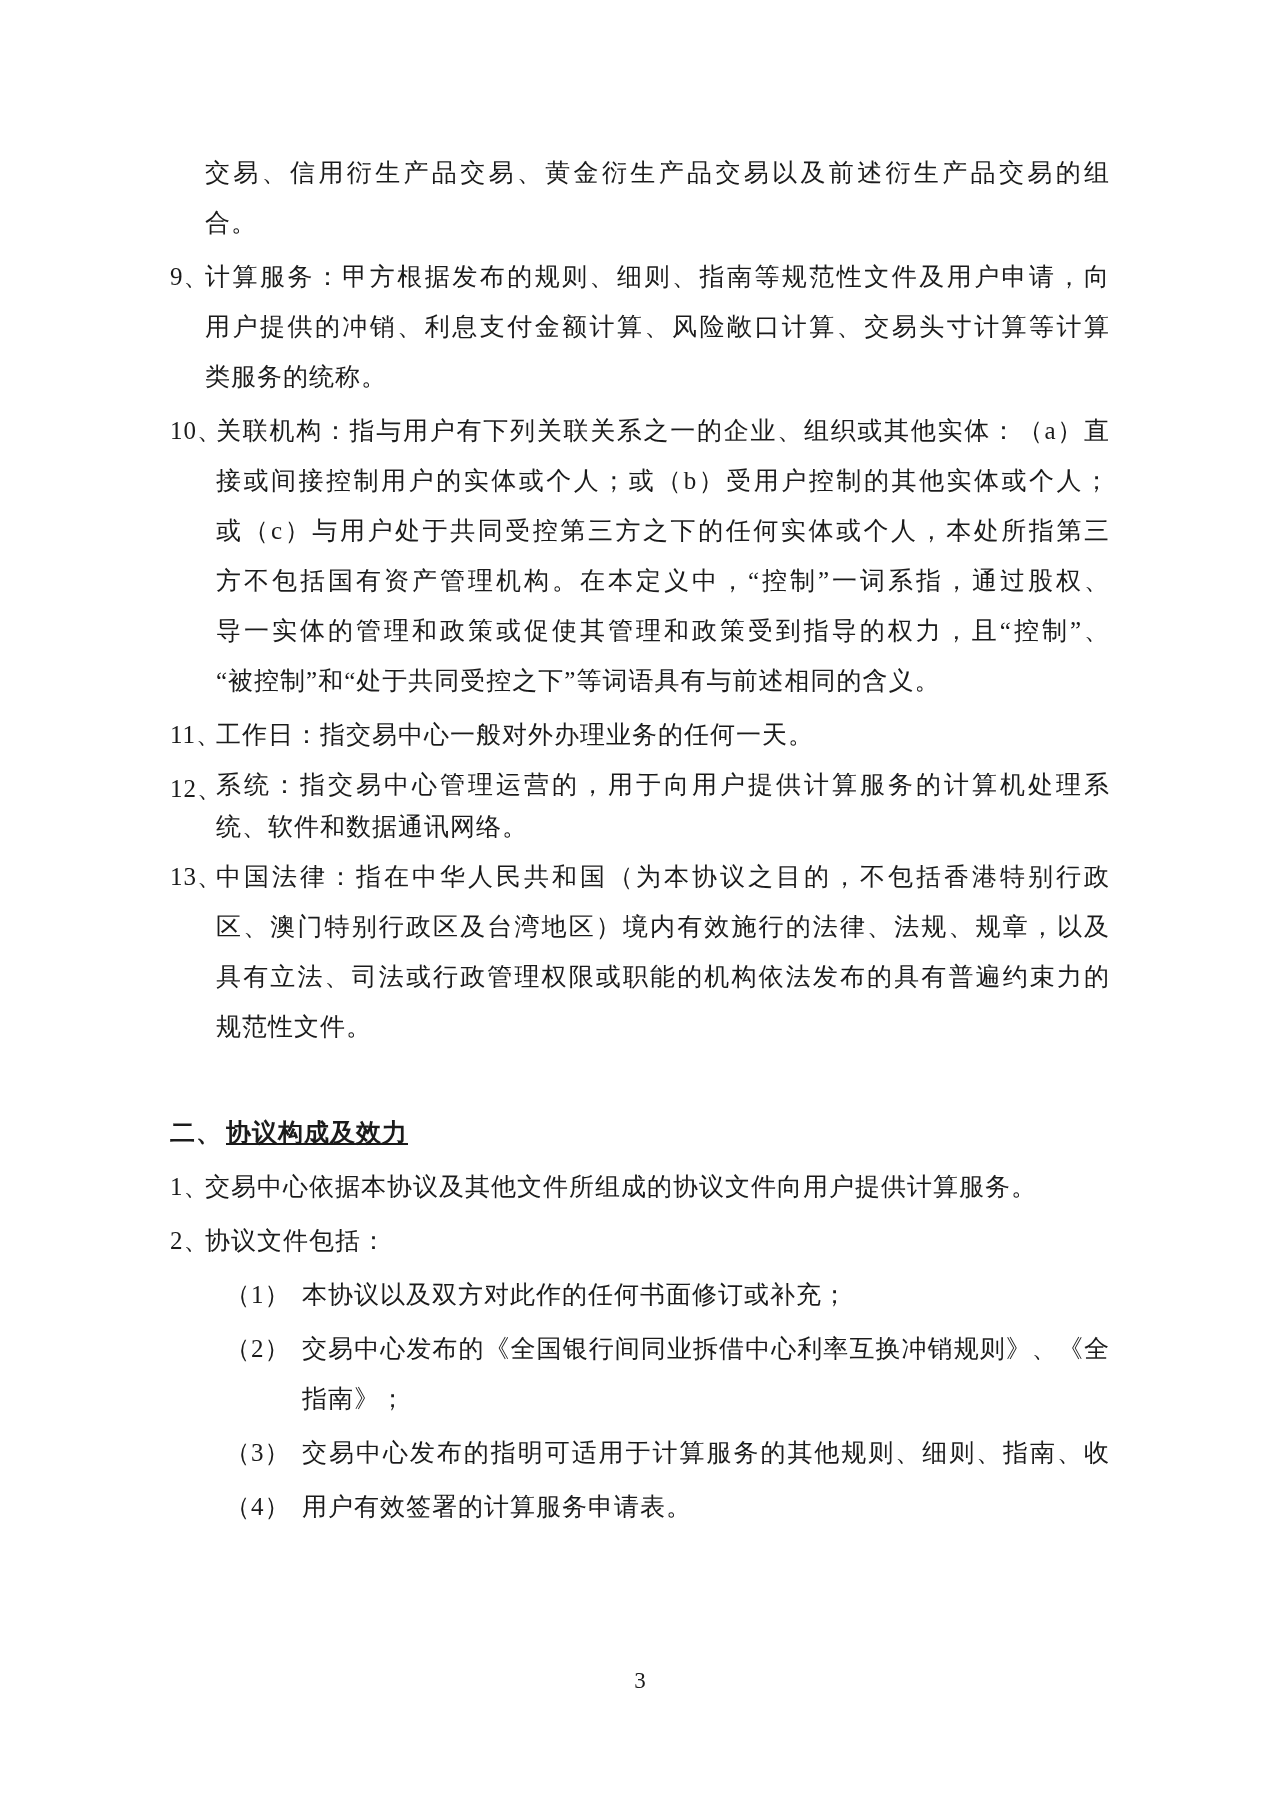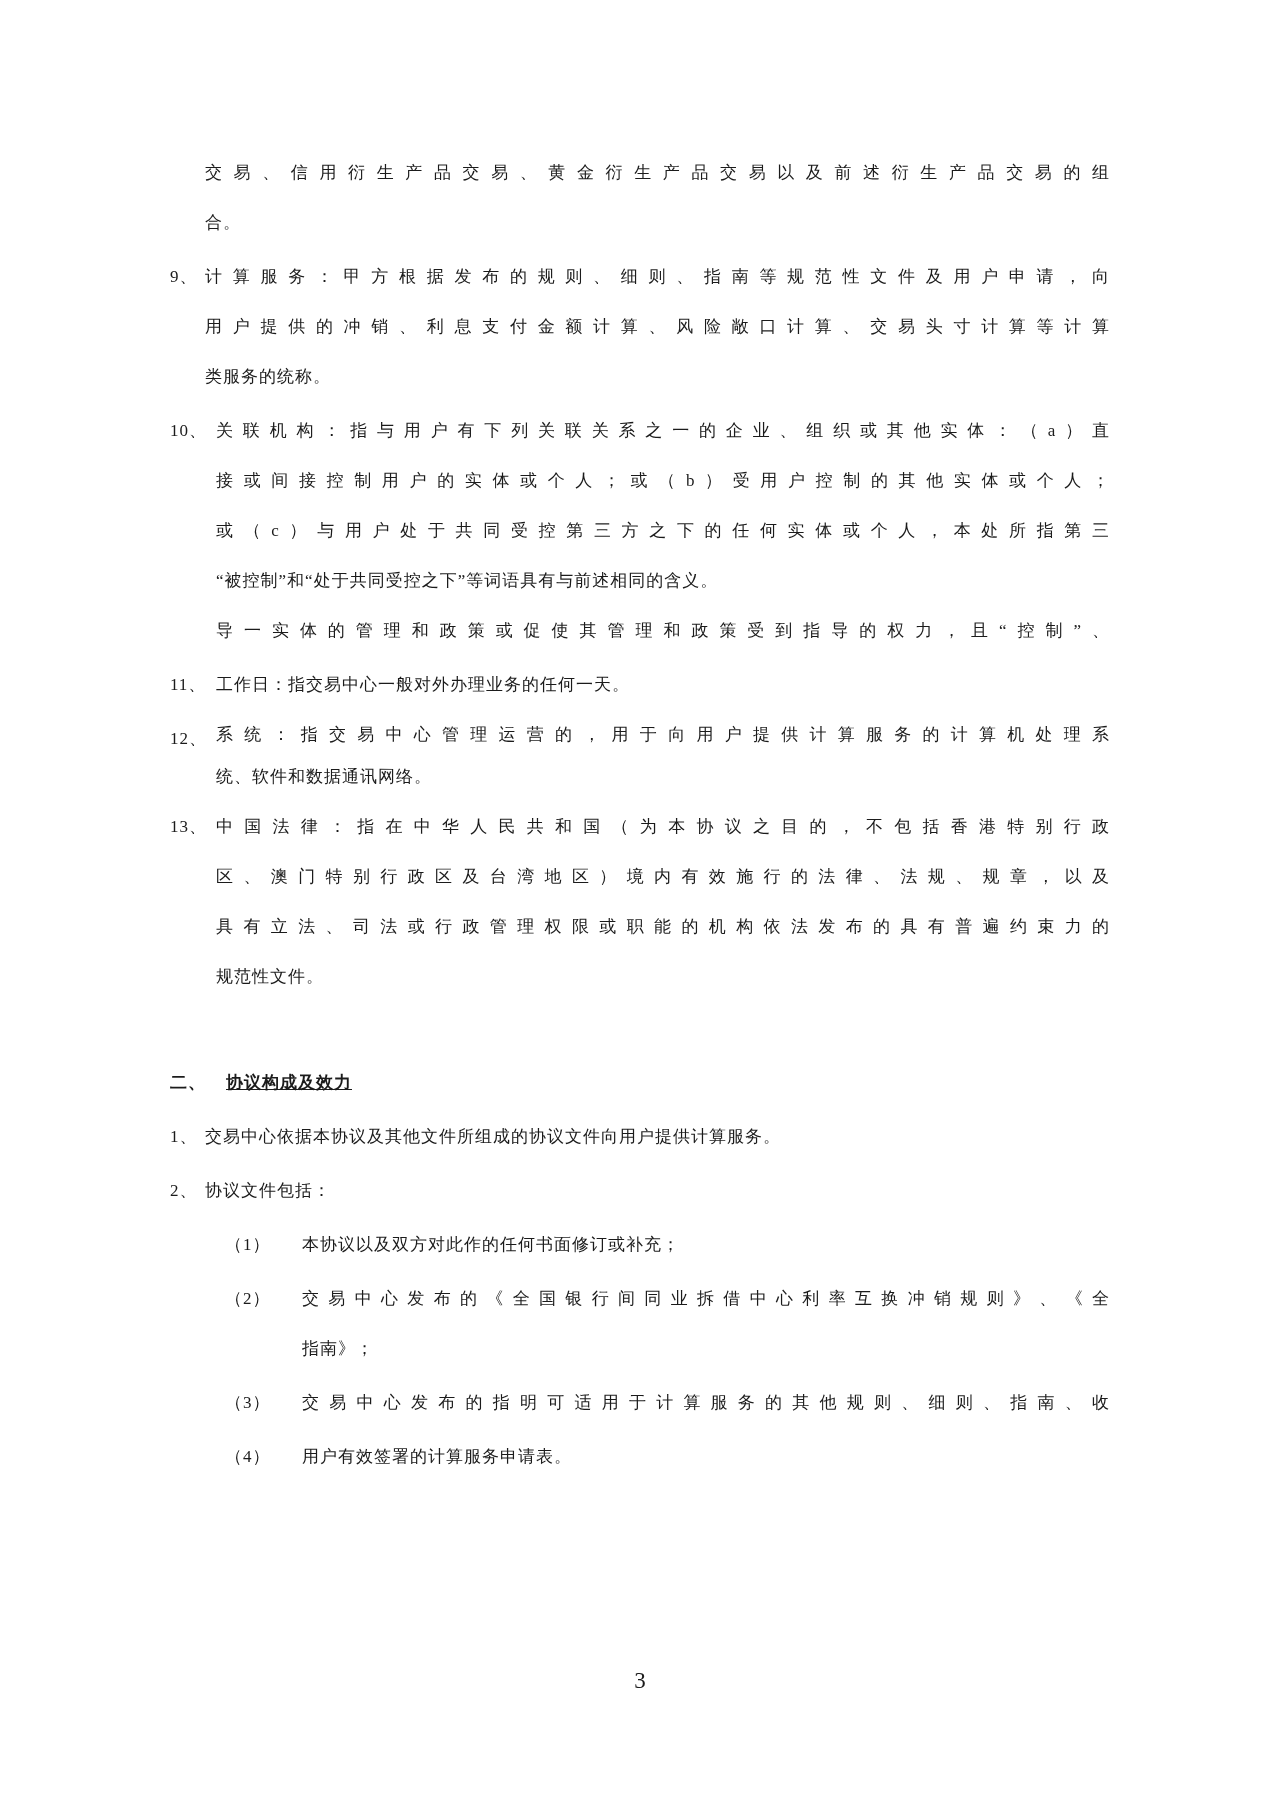--- a/index.html
+++ b/index.html
@@ -14,21 +14,21 @@
     background: #ffffff;
     overflow: hidden;
     font-family: "Liberation Serif", "DejaVu Serif", serif;
     color: #1b1b1b;
   }
   .content {
     position: absolute;
     left: 170px;
     top: 148px;
     width: 940px;
-    font-size: 17px;
+    font-size: 25px;
     letter-spacing: 1px;
   }
   .line {
     line-height: 50px;
     white-space: nowrap;
   }
   .fill {
     white-space: normal;
     text-align: justify;
     text-align-last: justify;
@@ -89,22 +89,23 @@
         <div class="line">类服务的统称。</div>
       </div>
     </div>
 
     <div class="item">
       <span class="num w2">10、</span>
       <div class="body">
         <div class="line fill">关联机构：指与用户有下列关联关系之一的企业、组织或其他实体：（a）直</div>
         <div class="line fill">接或间接控制用户的实体或个人；或（b）受用户控制的其他实体或个人；</div>
         <div class="line fill">或（c）与用户处于共同受控第三方之下的任何实体或个人，本处所指第三</div>
+        <div class="line fill">方不包括国有资产管理机构。在本定义中，“控制”一词系指，通过股权、</div>
+        <div class="line fill">导一实体的管理和政策或促使其管理和政策受到指导的权力，且“控制”、</div>
         <div class="line">“被控制”和“处于共同受控之下”等词语具有与前述相同的含义。</div>
-        <div class="line fill">导一实体的管理和政策或促使其管理和政策受到指导的权力，且“控制”、</div>
       </div>
     </div>
 
     <div class="item">
       <span class="num w2">11、</span>
       <div class="body">
         <div class="line">工作日：指交易中心一般对外办理业务的任何一天。</div>
       </div>
     </div>
 

